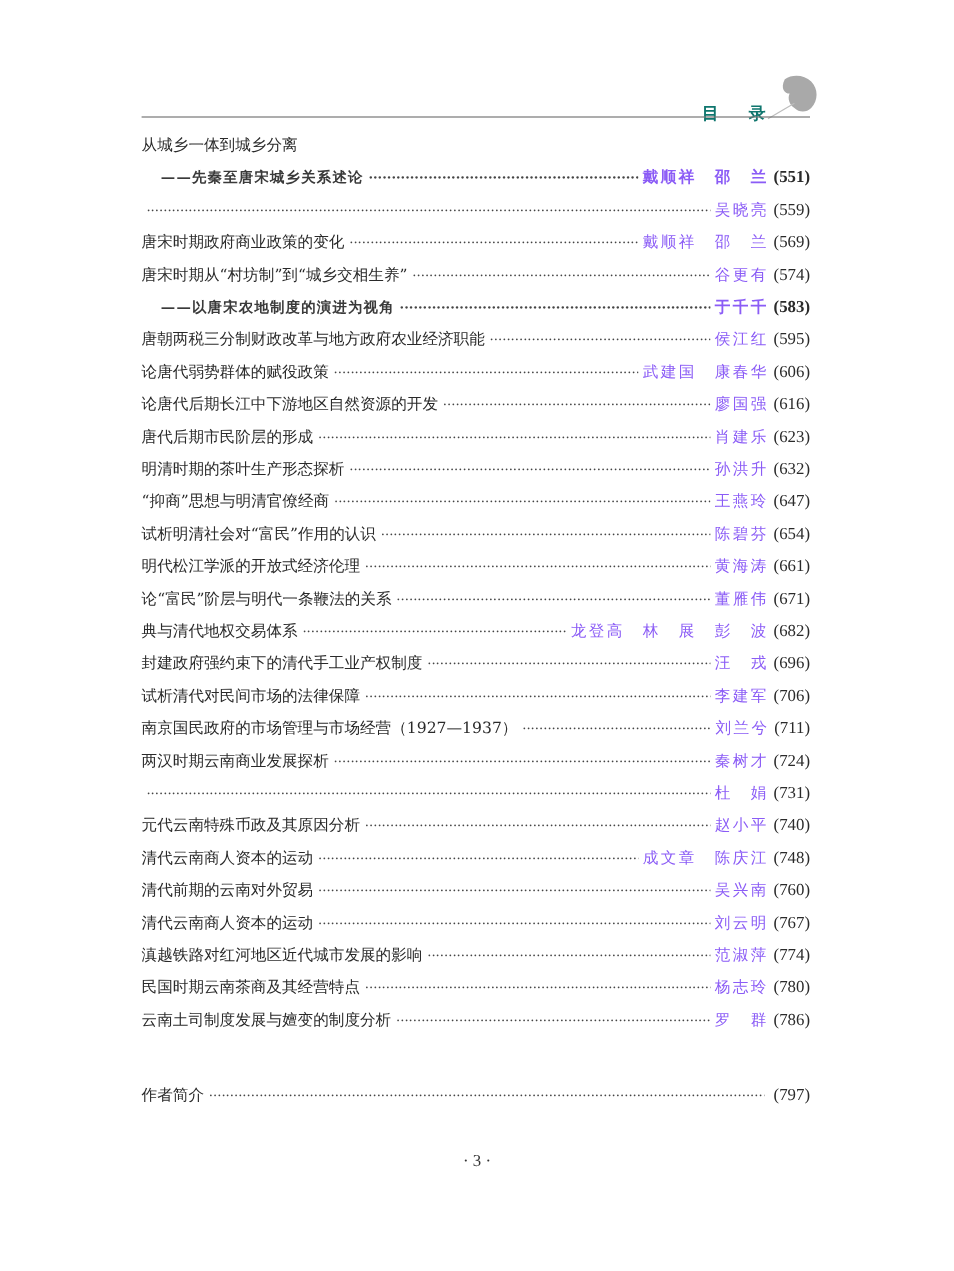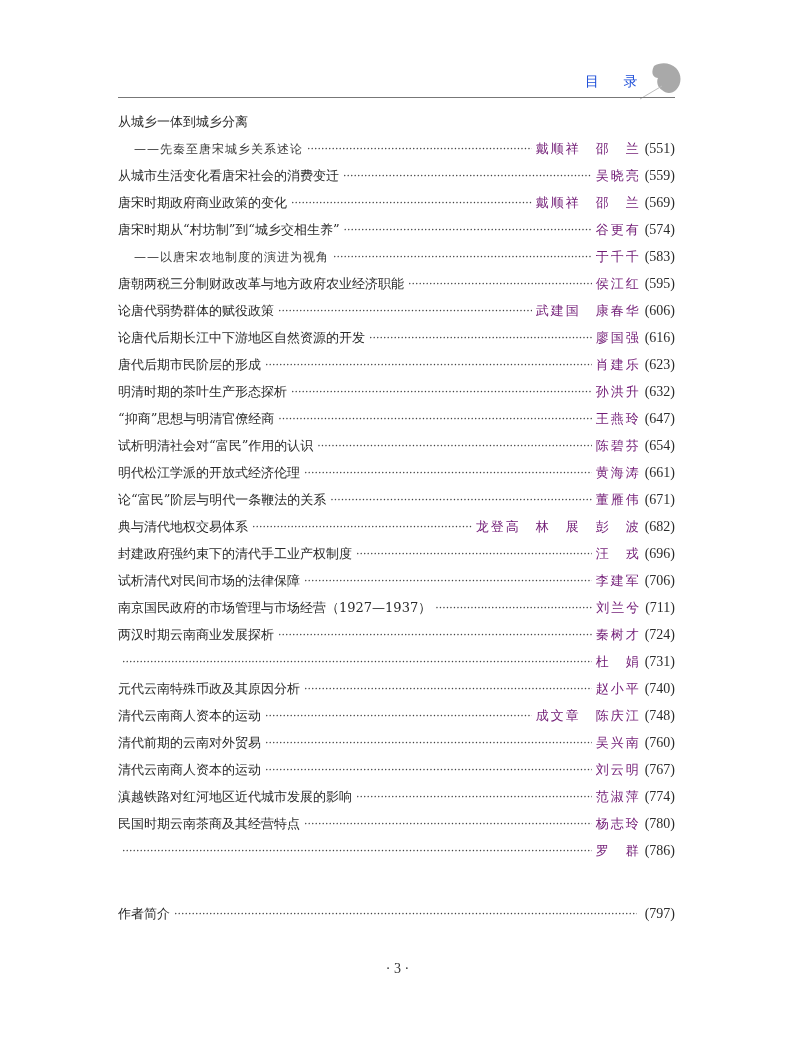--- a/index.html
+++ b/index.html
@@ -2,45 +2,45 @@
 <html><head>
   <meta charset="utf-8">
   <style>
     html, body { margin: 0; padding: 0; background: #ffffff; }
     body {
       width: 795px; height: 1059px; position: relative; overflow: hidden;
       font-family: "DejaVu Serif", "Liberation Serif", serif;
       color: #2a2a2a;
     }
     .header-title {
-      position: absolute; left: 585px; top: 73px;
-      font-size: 14px; letter-spacing: 10px; color: #1d4ed8;
+      position: absolute; left: 585px; top: 86px;
+      font-size: 14px; letter-spacing: 10px; color: #0f766e; font-weight: bold;
     }
     .header-rule {
       position: absolute; left: 118px; top: 97px; width: 557px; height: 1px;
       background: #777;
     }
     .leaf { position: absolute; left: 636px; top: 60px; width: 48px; height: 40px; }
     .toc { position: absolute; left: 118px; top: 108px; width: 557px; }
     .row {
       display: flex; align-items: baseline; height: 27px; line-height: 27px;
       font-size: 13px; white-space: nowrap;
     }
-    .row.sub { padding-left: 16px; }
+    .row.sub { padding-left: 16px; font-weight: bold; }
     .row.sub .title { font-size: 12px; letter-spacing: 1px; color: #3a3a3a; }
     .title { flex: 0 0 auto; }
     .leader {
       flex: 1 1 auto; overflow: hidden; margin: 0 4px; color: #444;
       font-size: 11px; letter-spacing: 0px;
     }
     .leader::before {
       content: "··························································································································································";
       letter-spacing: 0px;
     }
-    .author { flex: 0 0 auto; font-size: 13px; letter-spacing: 2px; color: #701a75; }
+    .author { flex: 0 0 auto; font-size: 13px; letter-spacing: 2px; color: #8b5cf6; }
     .page { flex: 0 0 auto; margin-left: 4px; font-family: "Liberation Serif", serif; font-size: 14px; }
     .spacer { height: 36px; }
     .page-number {
       position: absolute; left: 0; width: 795px; top: 961px; text-align: center;
       font-family: "Liberation Serif", serif; font-size: 14px; color: #333;
     }
   </style>
 </head>
 <body>
 
@@ -59,21 +59,20 @@
       <div class="row">
         <span class="title">从城乡一体到城乡分离</span>
       </div>
       <div class="row sub">
         <span class="title">——先秦至唐宋城乡关系述论</span>
         <span class="leader"></span>
         <span class="author">戴顺祥　邵　兰</span>
         <span class="page">(551)</span>
       </div>
       <div class="row">
-        <span class="title">从城市生活变化看唐宋社会的消费变迁</span>
         <span class="leader"></span>
         <span class="author">吴晓亮</span>
         <span class="page">(559)</span>
       </div>
       <div class="row">
         <span class="title">唐宋时期政府商业政策的变化</span>
         <span class="leader"></span>
         <span class="author">戴顺祥　邵　兰</span>
         <span class="page">(569)</span>
       </div>
@@ -208,20 +207,21 @@
         <span class="author">范淑萍</span>
         <span class="page">(774)</span>
       </div>
       <div class="row">
         <span class="title">民国时期云南茶商及其经营特点</span>
         <span class="leader"></span>
         <span class="author">杨志玲</span>
         <span class="page">(780)</span>
       </div>
       <div class="row">
+        <span class="title">云南土司制度发展与嬗变的制度分析</span>
         <span class="leader"></span>
         <span class="author">罗　群</span>
         <span class="page">(786)</span>
       </div>
     </div>
   <div class="spacer"></div>
   <div class="row">
     <span class="title">作者简介</span>
     <span class="leader"></span>
     <span class="page">(797)</span>

